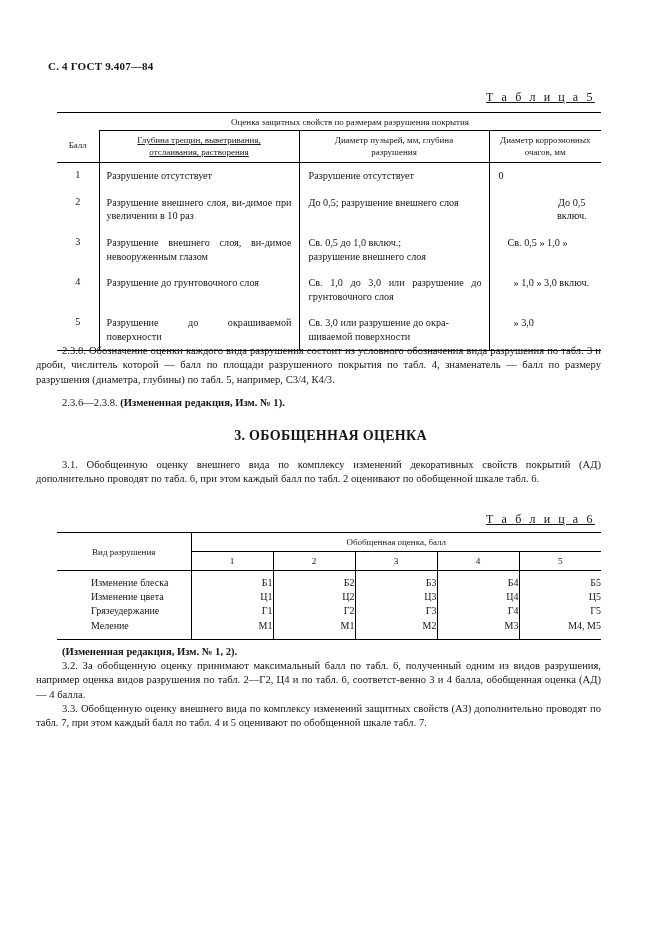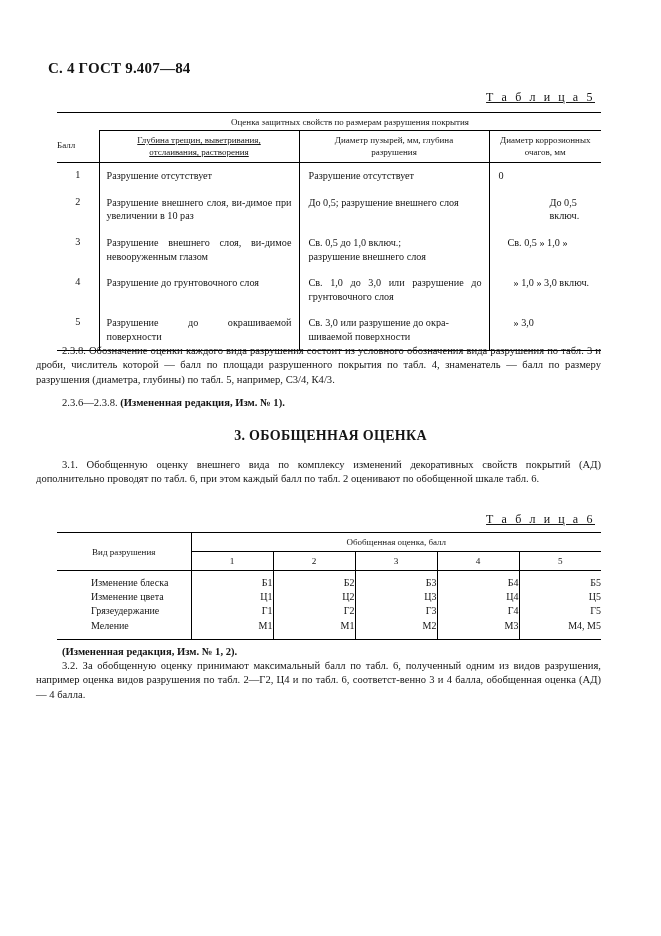--- a/index.html
+++ b/index.html
@@ -20,21 +20,21 @@
     left: 0; top: 0;
     width: 661px;
     height: 936px;
   }
 
   
   .running-head {
     position: absolute;
     left: 48px;
     top: 60px;
-    font-size: 15px;
+    font-size: 11px;
     font-weight: bold;
     letter-spacing: 0.2px;
     white-space: nowrap;
   }
 
   
   .tbl-caption {
     position: absolute;
     right: 66px;
     font-size: 12px;
@@ -73,20 +73,21 @@
     font-size: 9.0px;
     line-height: 1.35;
     padding: 3px 4px 4px 4px;
   }
   #table5 .hd-span {
     text-align: center;
     font-size: 9.0px;
     padding: 4px 0 3px 0;
   }
   #table5 .score-col {
+    text-align: center;
     font-size: 9.0px;
     vertical-align: middle;
   }
   #table5 td.body-cell {
     font-size: 10.2px;
     line-height: 1.33;
     padding: 6px 7px 7px 7px;
     text-align: justify;
     text-align-last: left;
     hyphens: manual;
@@ -194,21 +195,21 @@
       <tr>
         <td class="body-num rule-thick">1</td>
         <td class="body-cell rule-thick vsep">Разрушение отсутствует</td>
         <td class="body-c3 rule-thick vsep">Разрушение отсутствует</td>
         <td class="body-c3 rule-thick vsep-thick" style="padding-left:9px;">0</td>
       </tr>
       <tr>
         <td class="body-num">2</td>
         <td class="body-cell vsep">Разрушение внешнего слоя, ви-димое при увеличении в 10 раз</td>
         <td class="body-c3 vsep" style="text-align:justify;text-align-last:left;">До 0,5; разрушение внешнего слоя</td>
-        <td class="body-c3 vsep-thick" style="padding-left:60px;">До 0,5 включ.</td>
+        <td class="body-c3 vsep-thick" style="padding-left:60px;text-align:center;">До 0,5 включ.</td>
       </tr>
       <tr>
         <td class="body-num">3</td>
         <td class="body-cell vsep">Разрушение внешнего слоя, ви-димое невооруженным глазом</td>
         <td class="body-c3 vsep">Св. 0,5 до 1,0 включ.;
 разрушение внешнего слоя</td>
         <td class="body-c3 vsep-thick" style="padding-left:18px;">Св. 0,5  »  1,0    »</td>
       </tr>
       <tr>
         <td class="body-num">4</td>
@@ -305,14 +306,17 @@
   </table>
 
   <div class="para" style="left:36px; top:645px; width:565px;">
     <span class="indent"></span><b>(Измененная редакция, Изм. № 1, 2).</b>
   </div>
 
   <div class="para" style="left:36px; top:659px; width:565px;">
     <span class="indent"></span><span>3.2.  За обобщенную оценку принимают максимальный балл по табл. 6, полученный одним из видов разрушения, например оценка видов разрушения по табл. 2—Г2, Ц4 и по табл. 6, соответст-венно 3 и 4 балла, обобщенная оценка (АД) — 4 балла.</span>
   </div>
 
+  <div class="para" style="left:36px; top:702px; width:565px;">
+    <span class="indent"></span><span>3.3.  Обобщенную оценку внешнего вида по комплексу изменений защитных свойств (АЗ) дополнительно проводят по табл. 7, при этом каждый балл по табл. 4 и 5 оценивают по обобщенной шкале табл. 7.</span>
+  </div>
 
 </div>
 
 </body></html>

